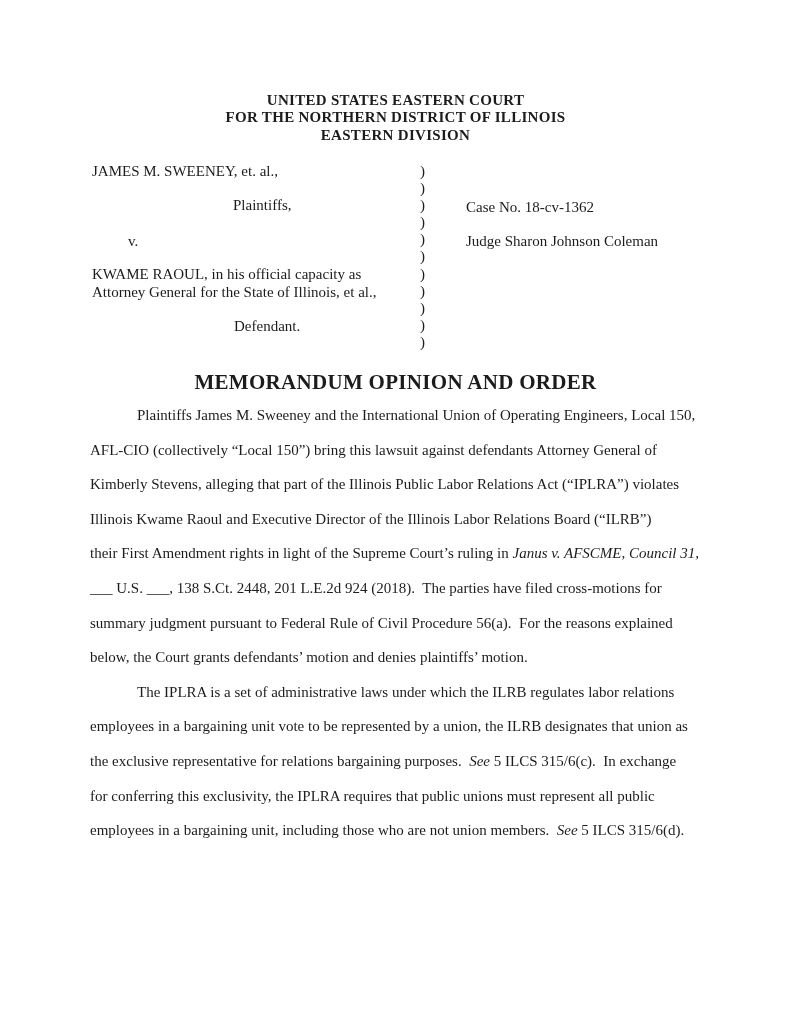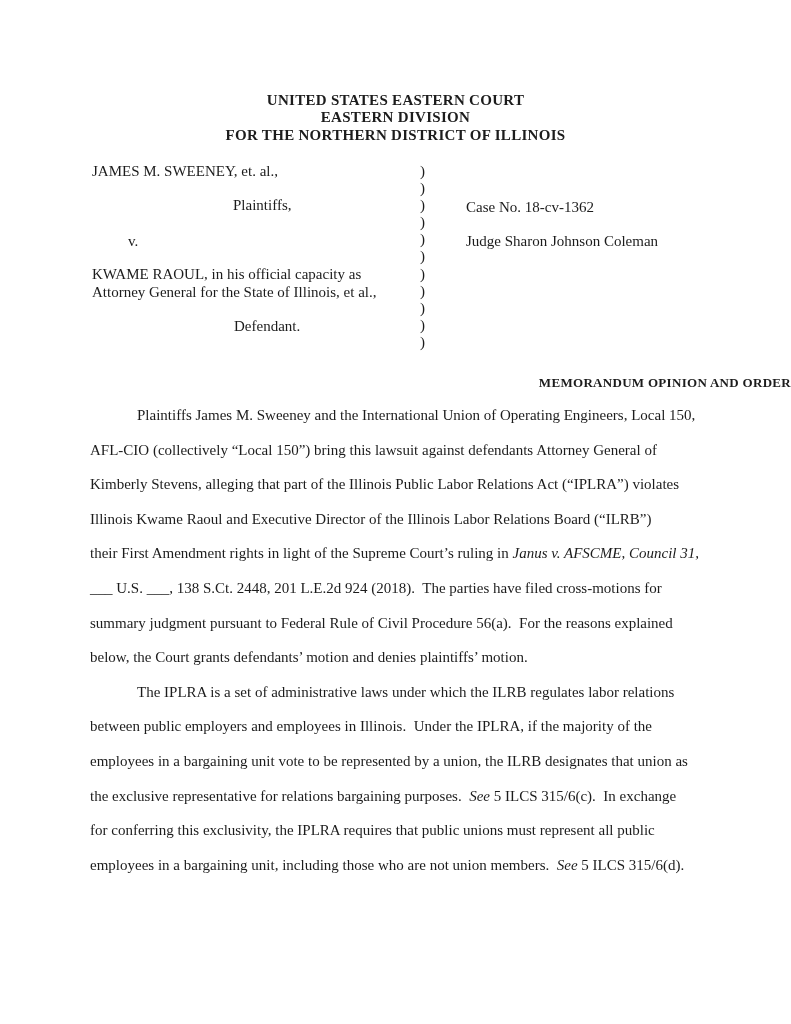--- a/index.html
+++ b/index.html
@@ -54,23 +54,23 @@
   .cap-right { position: absolute; top: 0; left: 376px; }
   .cap-case-no { position: absolute; top: 36px; left: 0; white-space: pre; }
   .cap-judge   { position: absolute; top: 70px; left: 0; white-space: pre; }
   
   .doc-title {
     position: absolute;
     top: 374px;
     left: 0;
     width: 100%;
     margin: 0;
-    text-align: right;
+    text-align: center;
     font-weight: bold;
-    font-size: 13px;
+    font-size: 21px;
     line-height: 17px;
     letter-spacing: 0.3px;
   }
   
   .body-text {
     position: absolute;
     top: 398px;
     left: 90px;
     width: 620px;
     font-size: 15px;
@@ -85,22 +85,22 @@
     white-space: pre;
   }
 </style>
 </head>
 <body>
 
 <div class="page">
 
   <header class="court-header">
     <div>UNITED STATES EASTERN COURT</div>
+    <div>FOR THE NORTHERN DISTRICT OF ILLINOIS</div>
     <div>EASTERN DIVISION</div>
-    <div>FOR THE NORTHERN DISTRICT OF ILLINOIS</div>
   </header>
 
   <section class="caption">
     <div class="cap-line cap-plaintiff-name">JAMES M. SWEENEY, et. al.,</div>
     <div class="cap-line cap-plaintiff-label">Plaintiffs,</div>
     <div class="cap-line cap-versus">v.</div>
     <div class="cap-line cap-defendant-line2">Attorney General for the State of Illinois, et al.,</div>
     <div class="cap-line cap-defendant-line1">KWAME RAOUL, in his official capacity as</div>
     <div class="cap-line cap-defendant-label">Defendant.</div>
 
@@ -132,21 +132,20 @@
         <div class="doc-line"><span>AFL-CIO (collectively “Local 150”) bring this lawsuit against defendants Attorney General of</span></div>
         <div class="doc-line"><span>Kimberly Stevens, alleging that part of the Illinois Public Labor Relations Act (“IPLRA”) violates</span></div>
         <div class="doc-line"><span>Illinois Kwame Raoul and Executive Director of the Illinois Labor Relations Board (“ILRB”)</span></div>
         <div class="doc-line"><span>their First Amendment rights in light of the Supreme Court’s ruling in </span><span class="it">Janus v. AFSCME, Council 31,</span></div>
         <div class="doc-line"><span>___ U.S. ___, 138 S.Ct. 2448, 201 L.E.2d 924 (2018).  The parties have filed cross-motions for</span></div>
         <div class="doc-line"><span>summary judgment pursuant to Federal Rule of Civil Procedure 56(a).  For the reasons explained</span></div>
         <div class="doc-line"><span>below, the Court grants defendants’ motion and denies plaintiffs’ motion.</span></div>
       </div>
     <div>
         <div class="doc-line indent"><span>The IPLRA is a set of administrative laws under which the ILRB regulates labor relations</span></div>
-        <div class="doc-line"><span>between public employers and employees in Illinois.  Under the IPLRA, if the majority of the</span></div>
         <div class="doc-line"><span>employees in a bargaining unit vote to be represented by a union, the ILRB designates that union as</span></div>
         <div class="doc-line"><span>the exclusive representative for relations bargaining purposes.  </span><span class="it">See</span><span> 5 ILCS 315/6(c).  In exchange</span></div>
         <div class="doc-line"><span>for conferring this exclusivity, the IPLRA requires that public unions must represent all public</span></div>
         <div class="doc-line"><span>employees in a bargaining unit, including those who are not union members.  </span><span class="it">See</span><span> 5 ILCS 315/6(d).</span></div>
       </div>
   </main>
 
 </div>
 
 </body></html>

